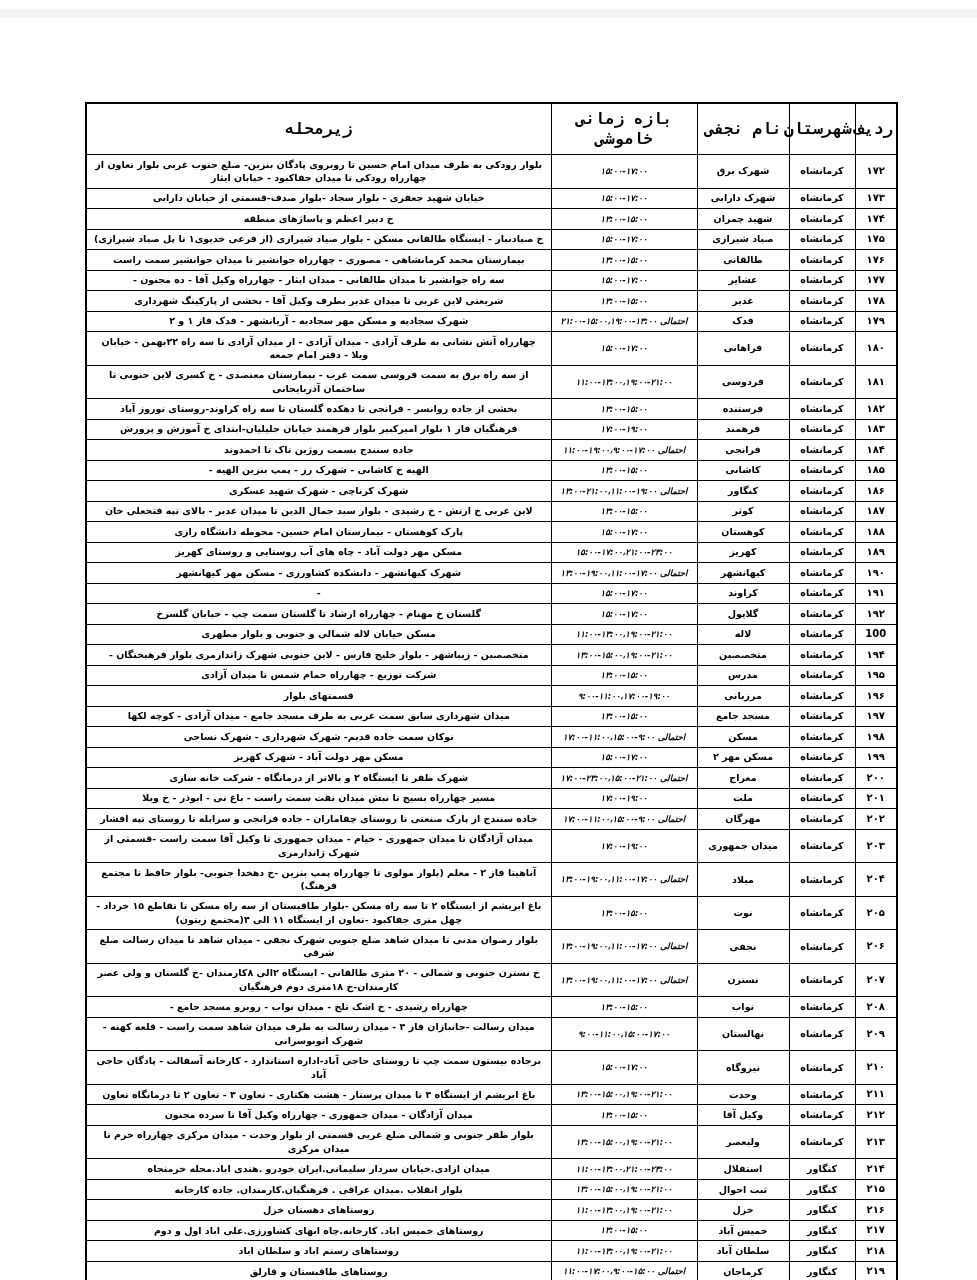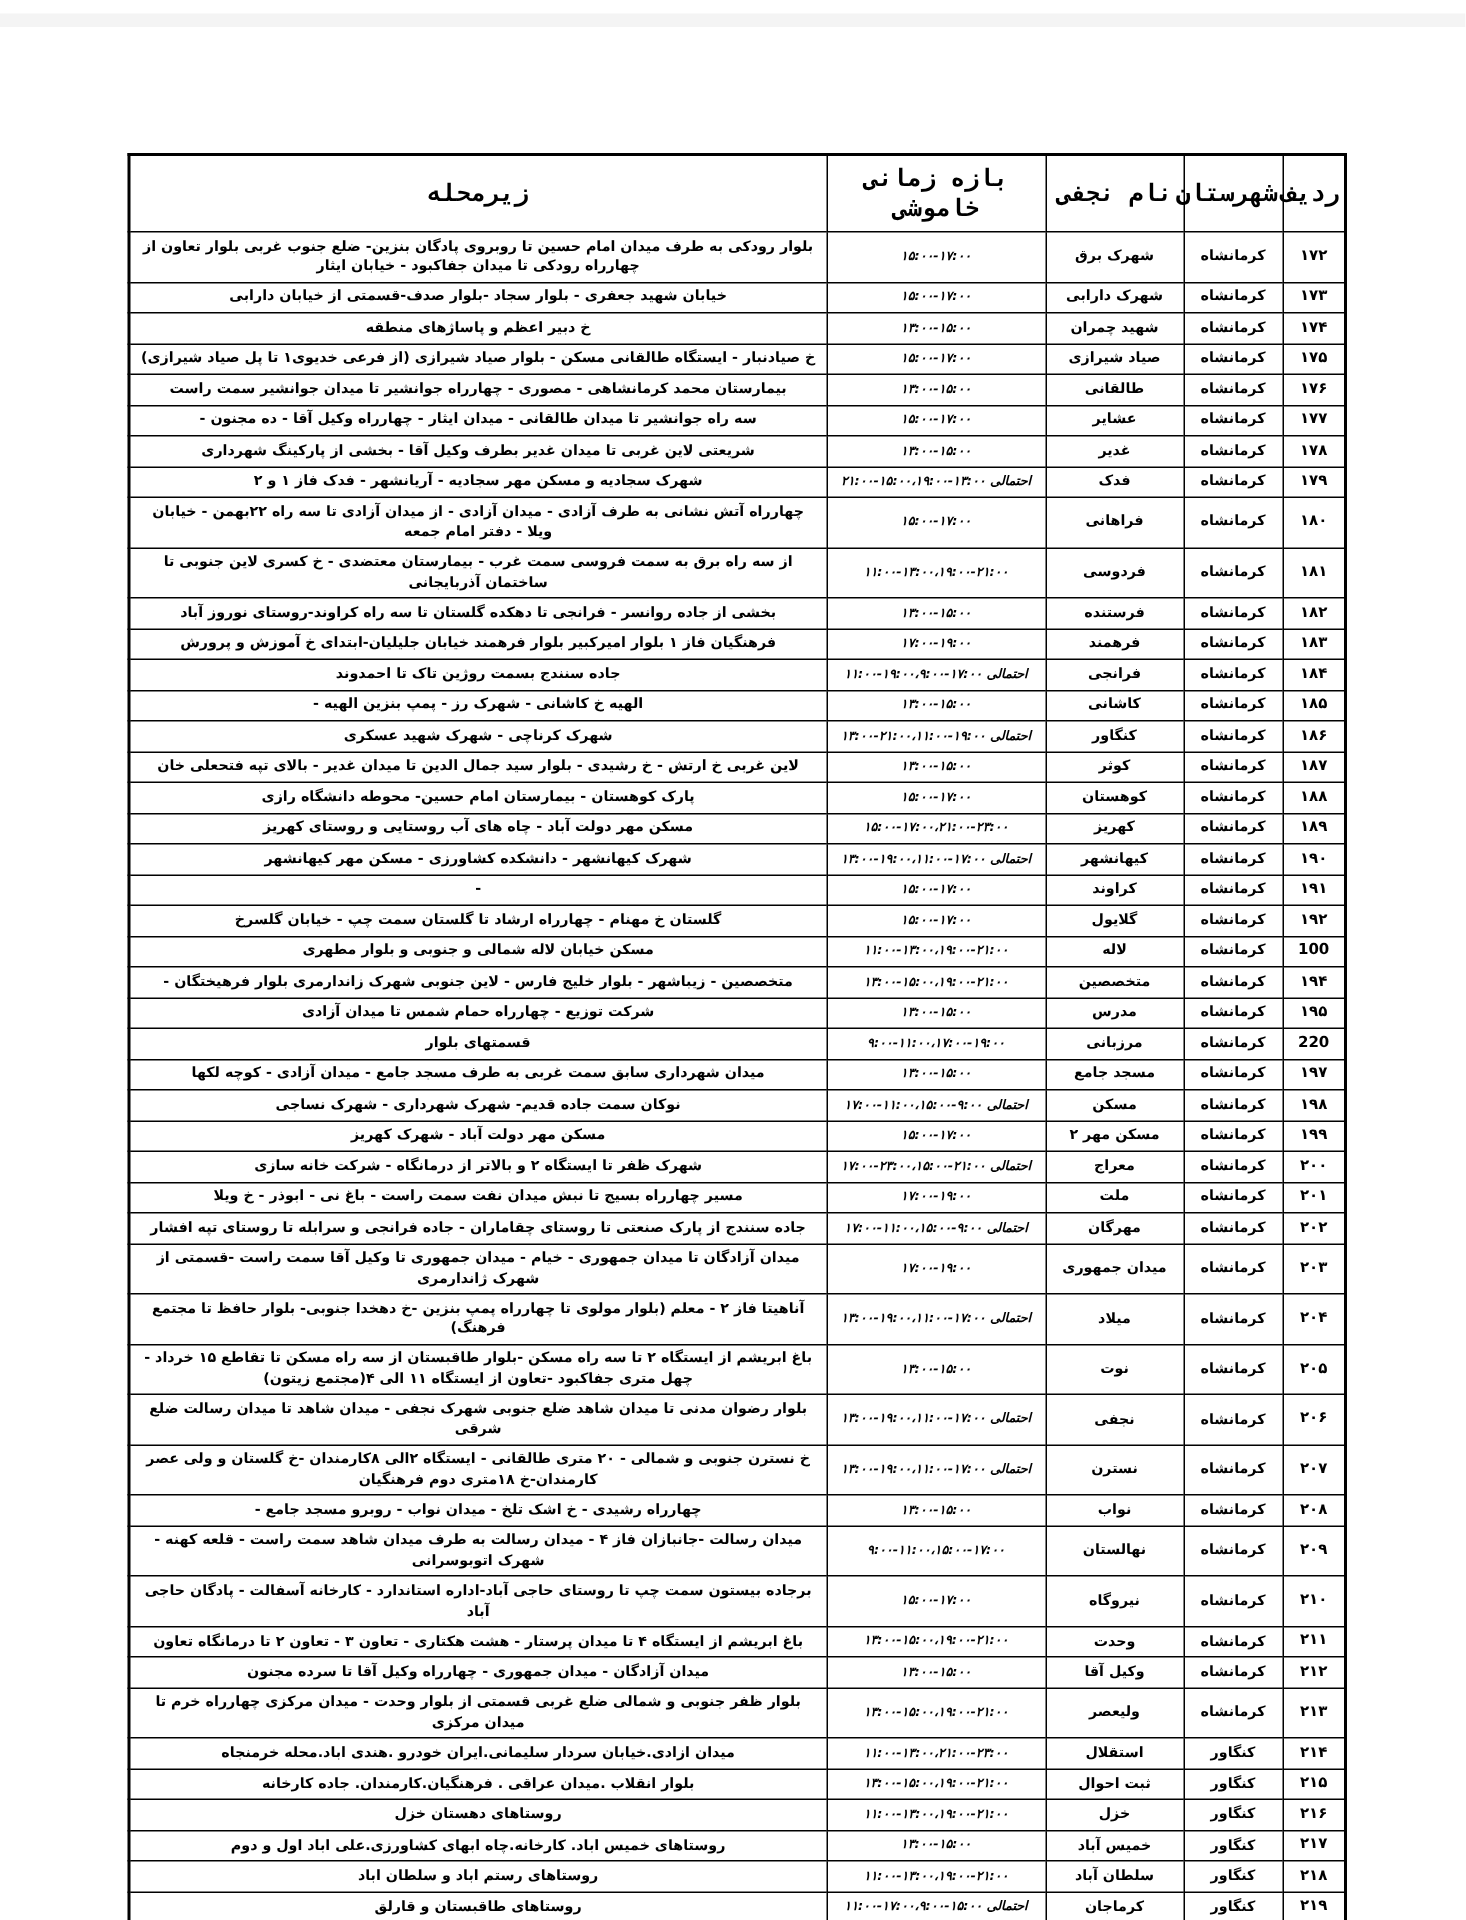--- a/index.html
+++ b/index.html
@@ -216,21 +216,21 @@
     <td>متخصصین - زیباشهر - بلوار خلیج فارس - لاین جنوبی شهرک زاندارمری بلوار فرهیختگان -</td>
   </tr>
         <tr>
     <td class="no-cell">۱۹۵</td>
     <td>کرمانشاه</td>
     <td>مدرس</td>
     <td class="time-cell">۱۳:۰۰-۱۵:۰۰</td>
     <td>شرکت توزیع - چهارراه حمام شمس تا میدان آزادی</td>
   </tr>
         <tr>
-    <td class="no-cell">220</td>
+    <td class="no-cell">۱۹۶</td>
     <td>کرمانشاه</td>
     <td>مرزبانی</td>
     <td class="time-cell">۹:۰۰-۱۱:۰۰،۱۷:۰۰-۱۹:۰۰</td>
     <td>قسمتهای بلوار</td>
   </tr>
         <tr>
     <td class="no-cell">۱۹۷</td>
     <td>کرمانشاه</td>
     <td>مسجد جامع</td>
     <td class="time-cell">۱۳:۰۰-۱۵:۰۰</td>

